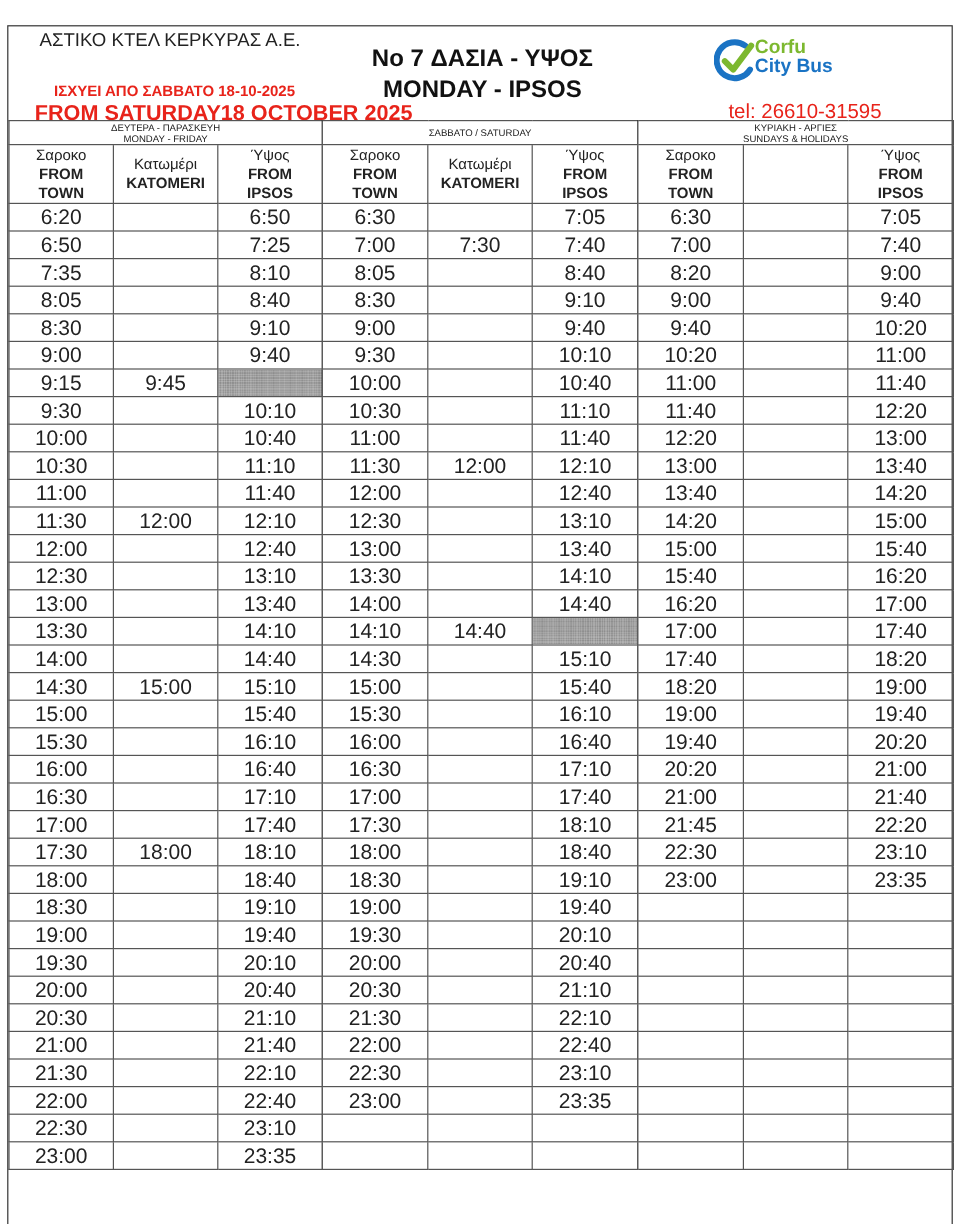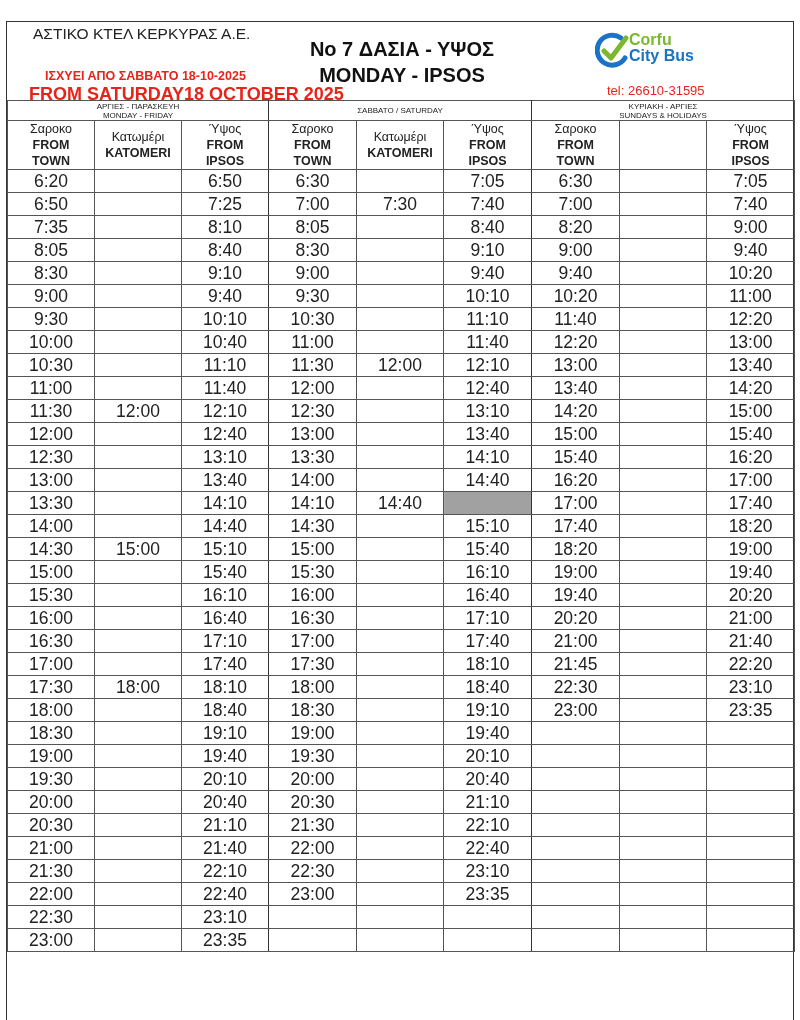--- a/index.html
+++ b/index.html
@@ -7,21 +7,21 @@
   .sheet { position:absolute; left:6px; top:21px; width:788px; height:1007px; border:1.5px solid #333; box-sizing:border-box; }
   .hdr { position:absolute; left:0; top:0; width:100%; height:79px; }
   .company { position:absolute; left:26px; top:3px; font-size:15.5px; color:#222; }
   .valid1 { position:absolute; left:22px; top:47px; font-size:12.5px; font-weight:bold; color:#e8231a;padding-left:16px; }
   .valid2 { position:absolute; left:22px; top:62px; font-size:18px; font-weight:bold; color:#e8231a; }
   .title1 { position:absolute; left:260px; top:16px; width:270px; text-align:center; font-size:20px; font-weight:bold; }
   .title2 { position:absolute; left:260px; top:42px; width:270px; text-align:center; font-size:20px; font-weight:bold; }
   .logo { position:absolute; left:588px; top:8px; width:130px; height:44px; }
   .logo-text { position:absolute; left:34px; top:2px; font-size:16px; font-weight:bold; line-height:16px; color:#7cb82f; }
   .logo-text .l2 { color:#1a73c4; display:block; }
-  .tel { position:absolute; left:600px; top:61px; font-size:13px; color:#e8231a; }
+  .tel { position:absolute; left:600px; top:61px; font-size:17px; color:#e8231a; }
 
   table.tt { position:absolute; left:0; top:78px; border-collapse:collapse; table-layout:fixed; width:787px; }
   table.tt td, table.tt th { border:1px solid #555; padding:0; text-align:center; overflow:hidden; white-space:nowrap; }
   .grp th { height:19px; font-size:8px; font-weight:normal; line-height:9px; color:#222; border-bottom:2px solid #555; }
   .colh th { height:48px; font-size:12.5px; font-weight:bold; line-height:16px; color:#222; border-bottom:2px solid #555; }
   .colh th .gr { font-weight:normal; }
   tbody td { height:22px; font-size:17.5px; color:#222; }
   td.blocked { background:#8e8e8e; background-image:repeating-linear-gradient(0deg, rgba(255,255,255,0.18) 0 1px, transparent 1px 2px), repeating-linear-gradient(90deg, rgba(255,255,255,0.18) 0 1px, transparent 1px 2px); }
   .sec-sep { border-right:1.5px solid #333 !important; }
 </style>
@@ -56,21 +56,21 @@
       <col style="width:88px">
         <col style="width:87px">
         <col style="width:88px">
       <col style="width:88px">
         <col style="width:87px">
         <col style="width:88px">
     </colgroup>
     <thead>
       <tr class="grp">
         <th colspan="3" class="sec-sep">
-          <div>ΑΡΓΙΕΣ - ΠΑΡΑΣΚΕΥΗ</div>
+          <div>ΔΕΥΤΕΡΑ - ΠΑΡΑΣΚΕΥΗ</div>
           <div>MONDAY - FRIDAY</div>
         </th>
         <th colspan="3" class="sec-sep">
           <div>ΣΑΒΒΑΤΟ / SATURDAY</div>
         </th>
         <th colspan="3">
           <div>ΚΥΡΙΑΚΗ - ΑΡΓΙΕΣ</div>
           <div>SUNDAYS &amp; HOLIDAYS</div>
         </th>
       </tr>
@@ -183,20 +183,31 @@
           <td></td>
           <td class="sec-sep">9:40</td>
           <td>9:30</td>
           <td></td>
           <td class="sec-sep">10:10</td>
           <td>10:20</td>
           <td></td>
           <td>11:00</td>
         </tr>
         <tr>
+          <td>9:15</td>
+          <td>9:45</td>
+          <td class="sec-sep blocked"></td>
+          <td>10:00</td>
+          <td></td>
+          <td class="sec-sep">10:40</td>
+          <td>11:00</td>
+          <td></td>
+          <td>11:40</td>
+        </tr>
+        <tr>
           <td>9:30</td>
           <td></td>
           <td class="sec-sep">10:10</td>
           <td>10:30</td>
           <td></td>
           <td class="sec-sep">11:10</td>
           <td>11:40</td>
           <td></td>
           <td>12:20</td>
         </tr>

